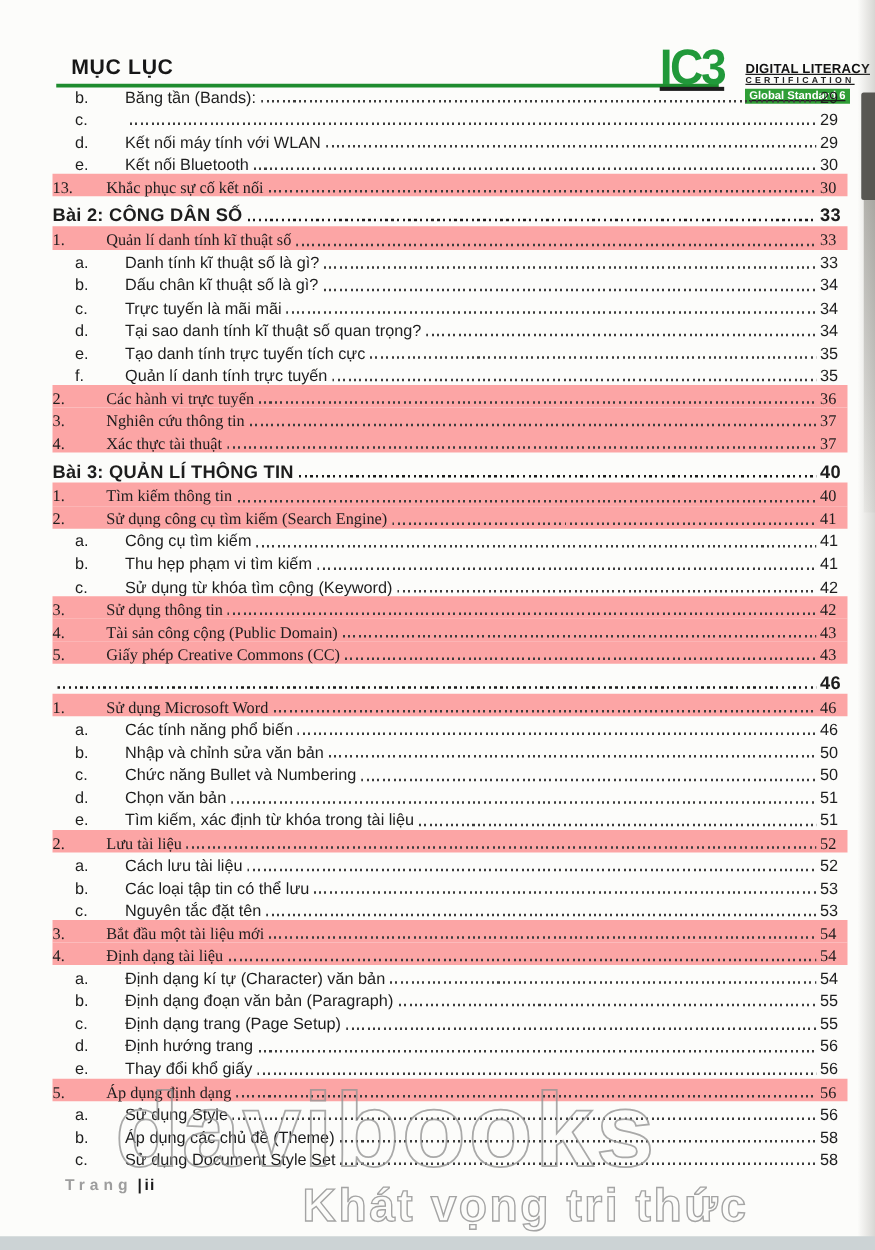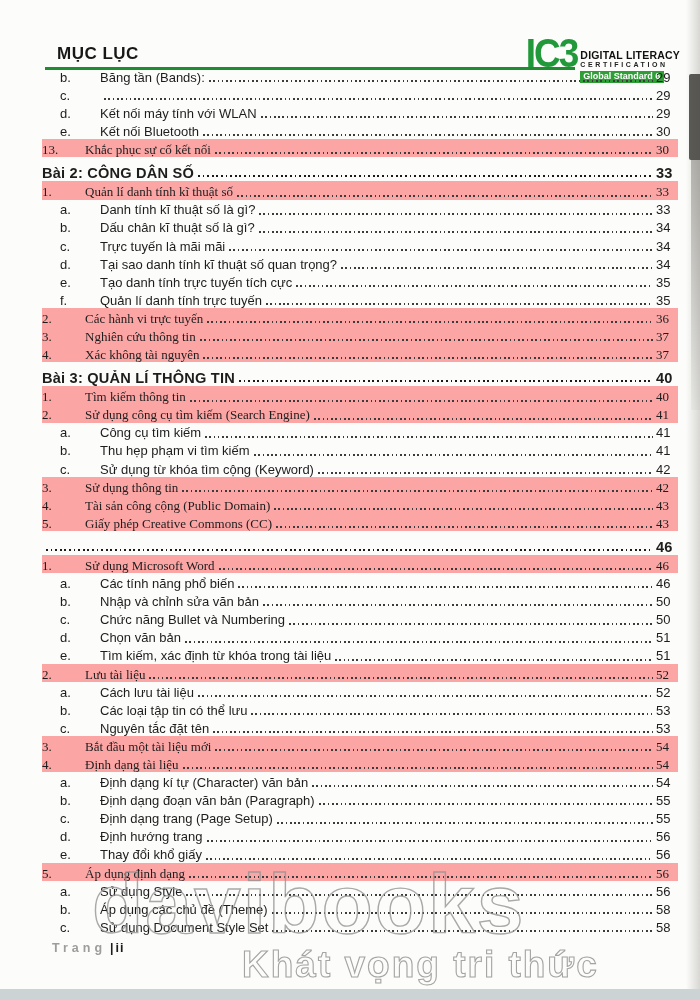--- a/index.html
+++ b/index.html
@@ -11,22 +11,22 @@
   
   .title{
     position:absolute;left:57px;top:44px;margin:0;
     font-size:17px;font-weight:bold;letter-spacing:.5px;color:#171717;
   }
   .rule{
     position:absolute;left:45px;top:67px;width:530px;height:3px;
     background:var(--green,#1e8c2f);
   }
   .logo{
-    position:absolute;right:20px;top:36px;
-    display:flex;align-items:flex-start;gap:3px;
+    position:absolute;right:4px;top:36px;
+    display:flex;align-items:flex-start;gap:17px;text-decoration:underline;
   }
   .logo-acronym{
     font-size:37px;font-weight:900;line-height:.9;
     letter-spacing:-2px;transform:scaleY(1.08);transform-origin:top;
   }
   .logo-right{display:flex;flex-direction:column;align-items:flex-start;padding-top:2px;margin-top:12px;}
   .logo-l1{font-size:10.5px;font-weight:900;letter-spacing:.2px;color:#111;line-height:1.05;}
   .logo-l2{font-size:7px;font-weight:700;letter-spacing:2.6px;color:#222;line-height:1.25;}
   .logo-badge{
     font-size:9px;font-weight:bold;color:#fff;
@@ -172,21 +172,21 @@
         <span class="pg">36</span>
       </div>
       <div class="row number hl">
         <span class="lbl">3.</span>
         <span class="txt">Nghiên cứu thông tin</span>
         <span class="dots"></span>
         <span class="pg">37</span>
       </div>
       <div class="row number hl">
         <span class="lbl">4.</span>
-        <span class="txt">Xác không tài nguyên</span>
+        <span class="txt">Xác thực tài thuật</span>
         <span class="dots"></span>
         <span class="pg">37</span>
       </div>
       <div class="row chapter">
         <span class="txt">Bài 3: QUẢN LÍ THÔNG TIN</span>
         <span class="dots"></span>
         <span class="pg">40</span>
       </div>
       <div class="row number hl">
         <span class="lbl">1.</span>

